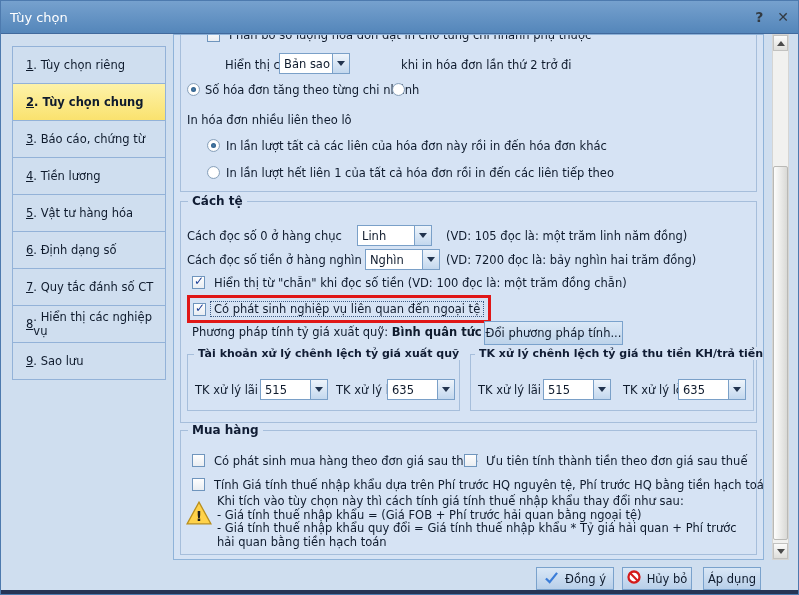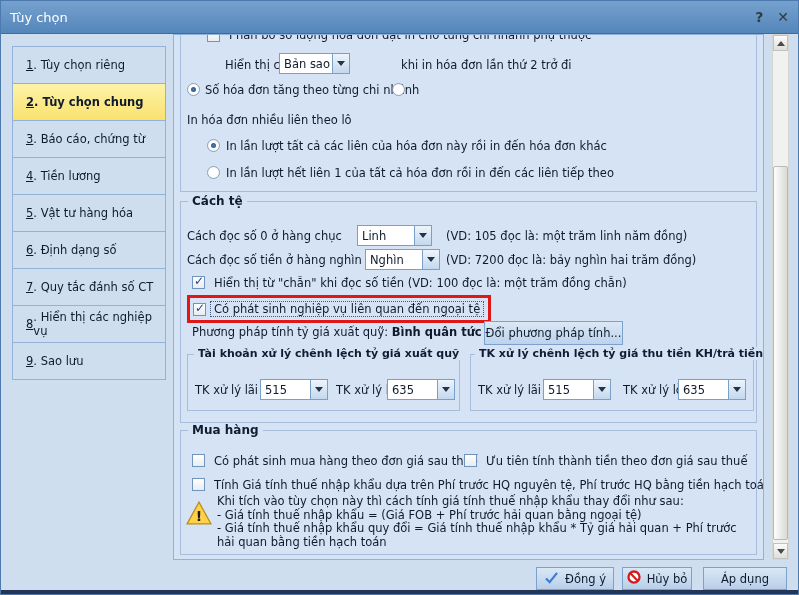--- a/index.html
+++ b/index.html
@@ -277,18 +277,18 @@
   </div>
   <div class="footer-btn" style="left:621px; top:566px; width:70px;">
     <span>
       <svg width="14" height="14" viewBox="0 0 16 16">
           <circle cx="8" cy="8" r="6.3" fill="#ffffff" stroke="#d41b1b" stroke-width="2.6"></circle>
           <line x1="3.8" y1="3.8" x2="12.2" y2="12.2" stroke="#d41b1b" stroke-width="2.4"></line>
         </svg>
     </span>
     <span>Hủy bỏ</span>
   </div>
-  <div class="footer-btn" style="left:702px; top:566px; width:84px;">
+  <div class="footer-btn" style="left:702px; top:566px; width:58px;">
     <span>Áp dụng</span>
   </div>
 
   <div class="bottom-strip"></div>
 </div>
 
 </body></html>

